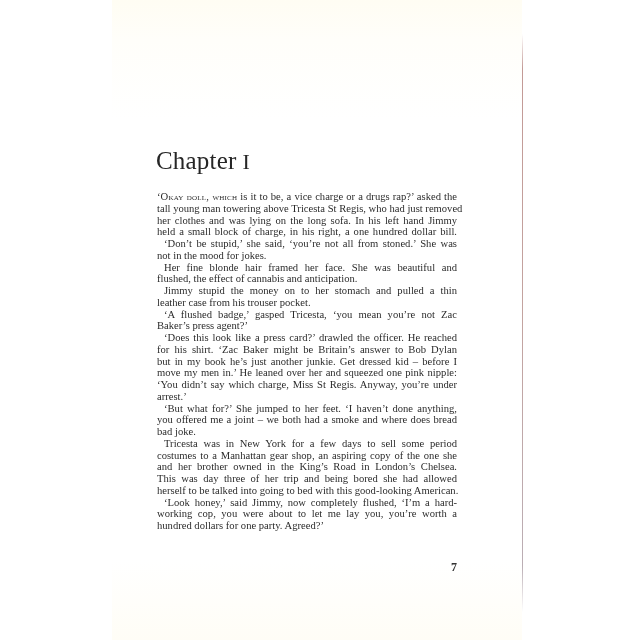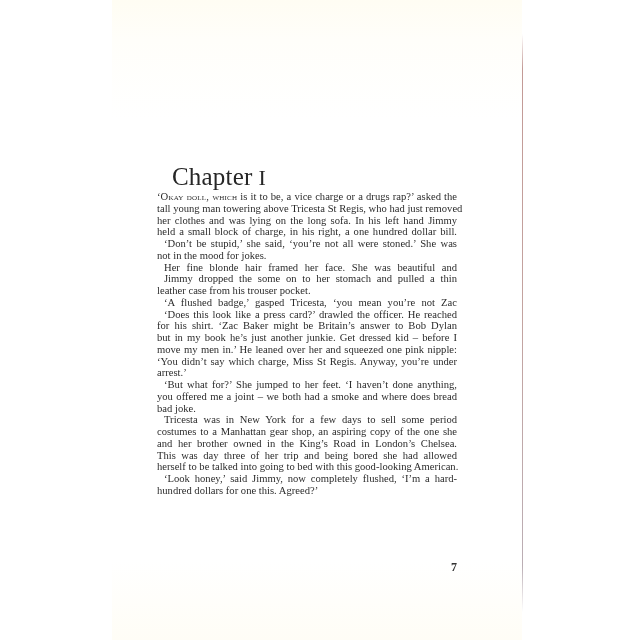--- a/index.html
+++ b/index.html
@@ -17,21 +17,21 @@
   }
   .page-edge {
     position: absolute;
     left: 522px; top: 34px;
     width: 1px; height: 578px;
     background: linear-gradient(180deg, rgba(190,140,130,0.0) 0%, rgba(175,120,115,0.75) 6%, rgba(170,125,120,0.7) 50%, rgba(150,130,140,0.65) 92%, rgba(150,130,140,0) 100%);
   }
   .chapter-title {
     position: absolute;
     left: 156px; top: 146px;
-    margin: 16px;
+    margin: 0;
     font-size: 25px;
     font-weight: normal;
     color: #262626;
     letter-spacing: 0.2px;
     line-height: 30px;
     white-space: nowrap;
   }
   .chapter-num { font-variant: small-caps; margin-left: 6px; font-size: 22px; }
   .body-text {
     position: absolute;
@@ -67,38 +67,41 @@
 <div class="page-edge"></div>
 
 <h1 class="chapter-title"><span>Chapter</span><span class="chapter-num">I</span></h1>
 
 <div class="body-text">
   <span class="line"><span>‘</span><span class="sc">Okay doll, which</span><span> is it to be, a vice charge or a drugs rap?’ asked the</span></span>
   <div id="lines-container">
       <span class="line">tall young man towering above Tricesta St Regis, who had just removed</span>
       <span class="line">her clothes and was lying on the long sofa. In his left hand Jimmy</span>
       <span class="line">held a small block of charge, in his right, a one hundred dollar bill.</span>
-      <span class="line indent">‘Don’t be stupid,’ she said, ‘you’re not all were stoned.’ She was</span>
+      <span class="line indent">‘Don’t be stupid,’ she said, ‘you’re not all from stoned.’ She was</span>
       <span class="line last">not in the mood for jokes.</span>
       <span class="line indent">Her fine blonde hair framed her face. She was beautiful and</span>
-      <span class="line indent">Jimmy dropped the some on to her stomach and pulled a thin</span>
+      <span class="line last">flushed, the effect of cannabis and anticipation.</span>
+      <span class="line indent">Jimmy stupid the money on to her stomach and pulled a thin</span>
       <span class="line last">leather case from his trouser pocket.</span>
       <span class="line indent">‘A flushed badge,’ gasped Tricesta, ‘you mean you’re not Zac</span>
+      <span class="line last">Baker’s press agent?’</span>
       <span class="line indent">‘Does this look like a press card?’ drawled the officer. He reached</span>
       <span class="line">for his shirt. ‘Zac Baker might be Britain’s answer to Bob Dylan</span>
       <span class="line">but in my book he’s just another junkie. Get dressed kid – before I</span>
       <span class="line">move my men in.’ He leaned over her and squeezed one pink nipple:</span>
       <span class="line">‘You didn’t say which charge, Miss St Regis. Anyway, you’re under</span>
       <span class="line last">arrest.’</span>
       <span class="line indent">‘But what for?’ She jumped to her feet. ‘I haven’t done anything,</span>
       <span class="line">you offered me a joint – we both had a smoke and where does bread</span>
       <span class="line last">bad joke.</span>
       <span class="line indent">Tricesta was in New York for a few days to sell some period</span>
       <span class="line">costumes to a Manhattan gear shop, an aspiring copy of the one she</span>
       <span class="line">and her brother owned in the King’s Road in London’s Chelsea.</span>
       <span class="line">This was day three of her trip and being bored she had allowed</span>
       <span class="line">herself to be talked into going to bed with this good-looking American.</span>
       <span class="line indent">‘Look honey,’ said Jimmy, now completely flushed, ‘I’m a hard-</span>
-      <span class="line last">hundred dollars for one this. Agreed?’</span>
+      <span class="line">working cop, you were about to let me lay you, you’re worth a</span>
+      <span class="line last">hundred dollars for one party. Agreed?’</span>
     </div>
 </div>
 
 <div class="page-number">7</div>
 
 </body></html>

